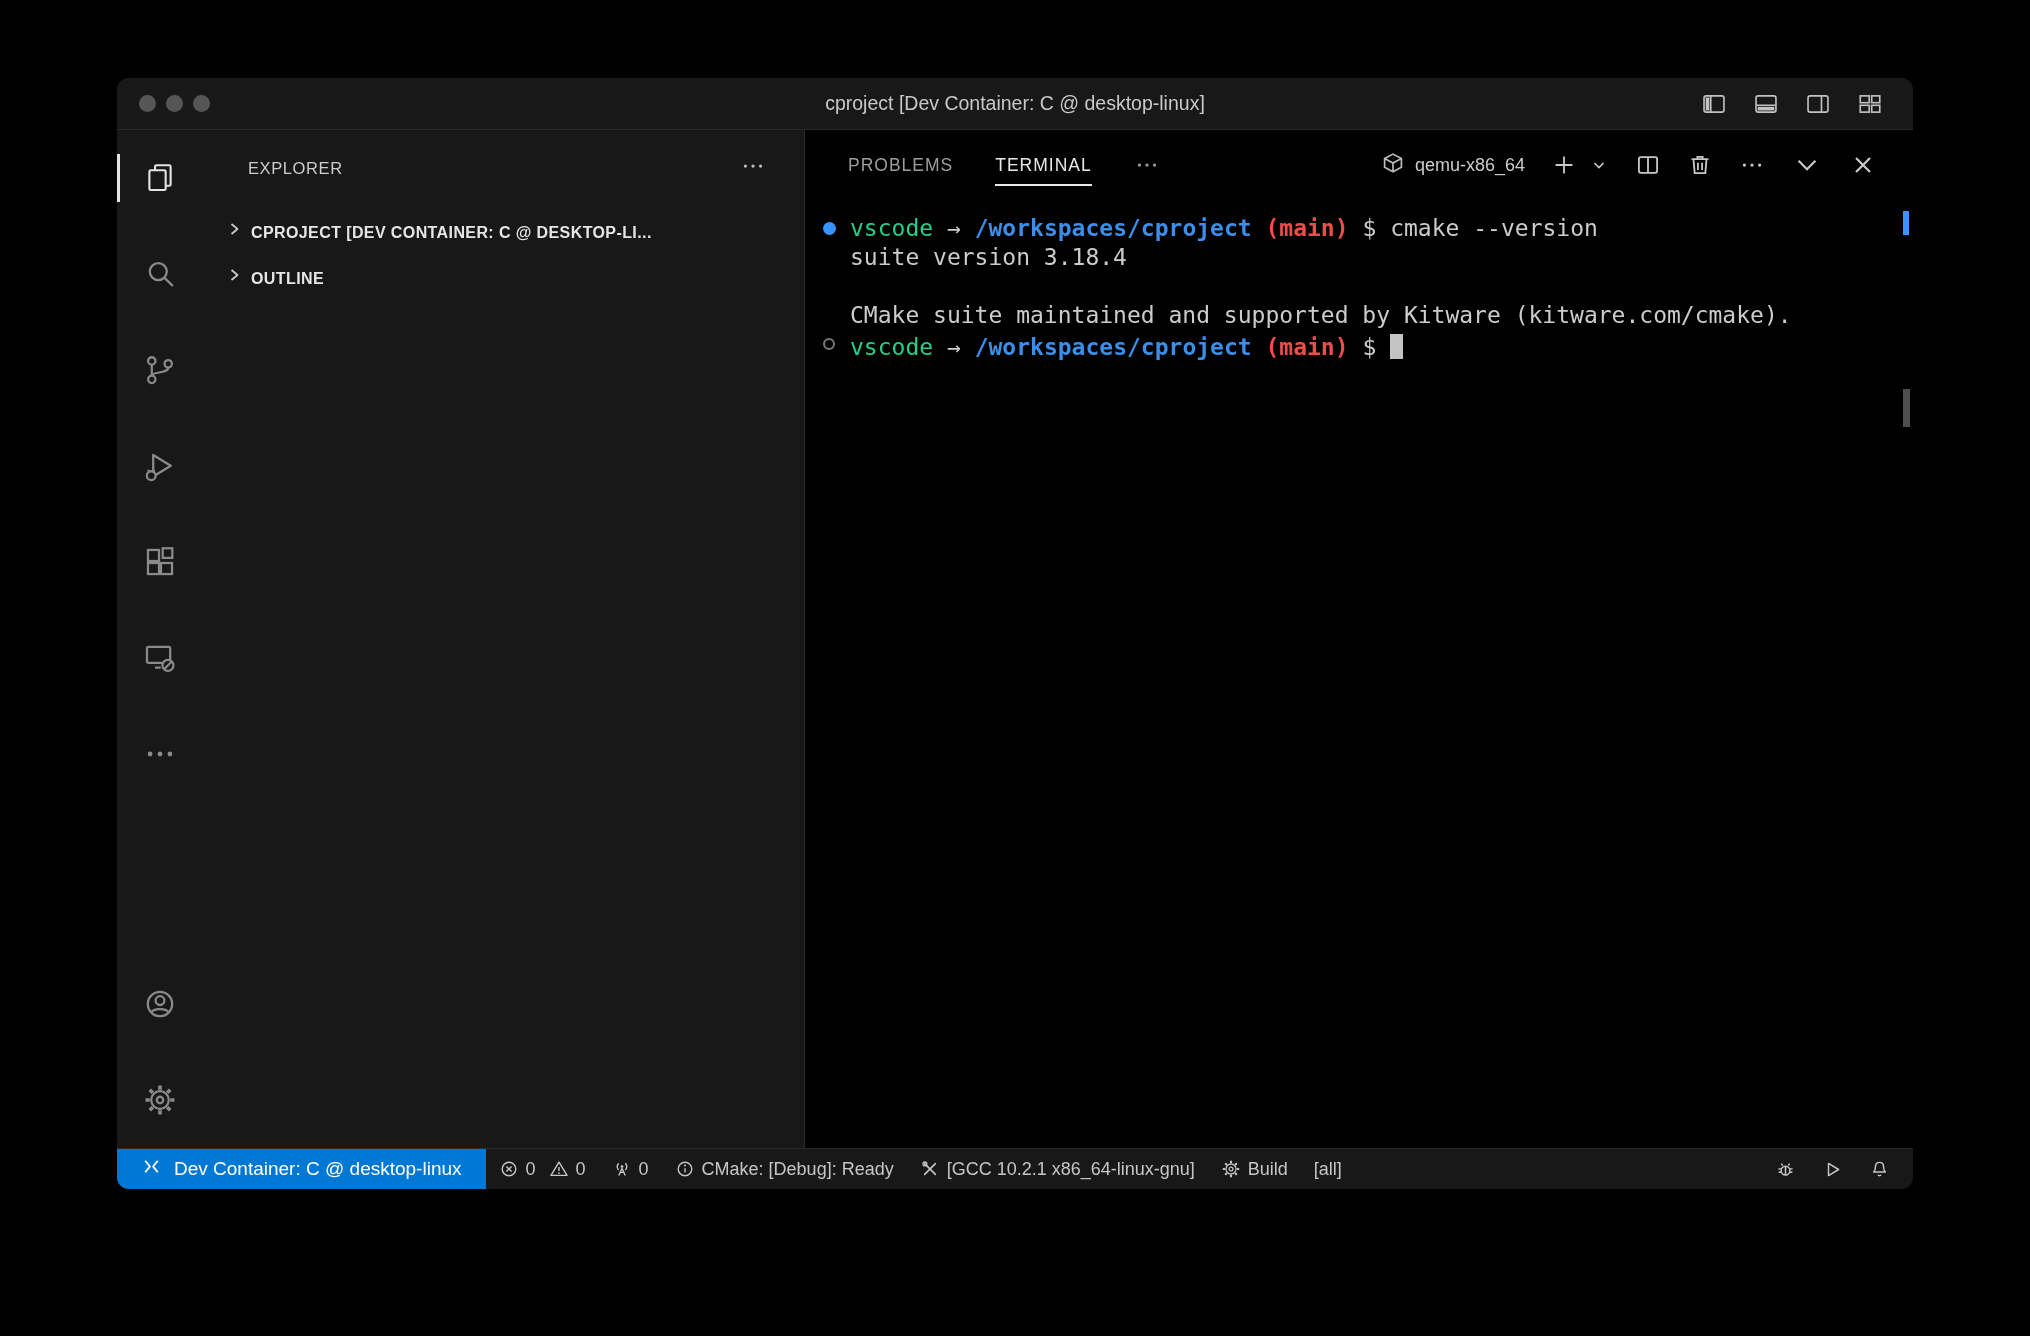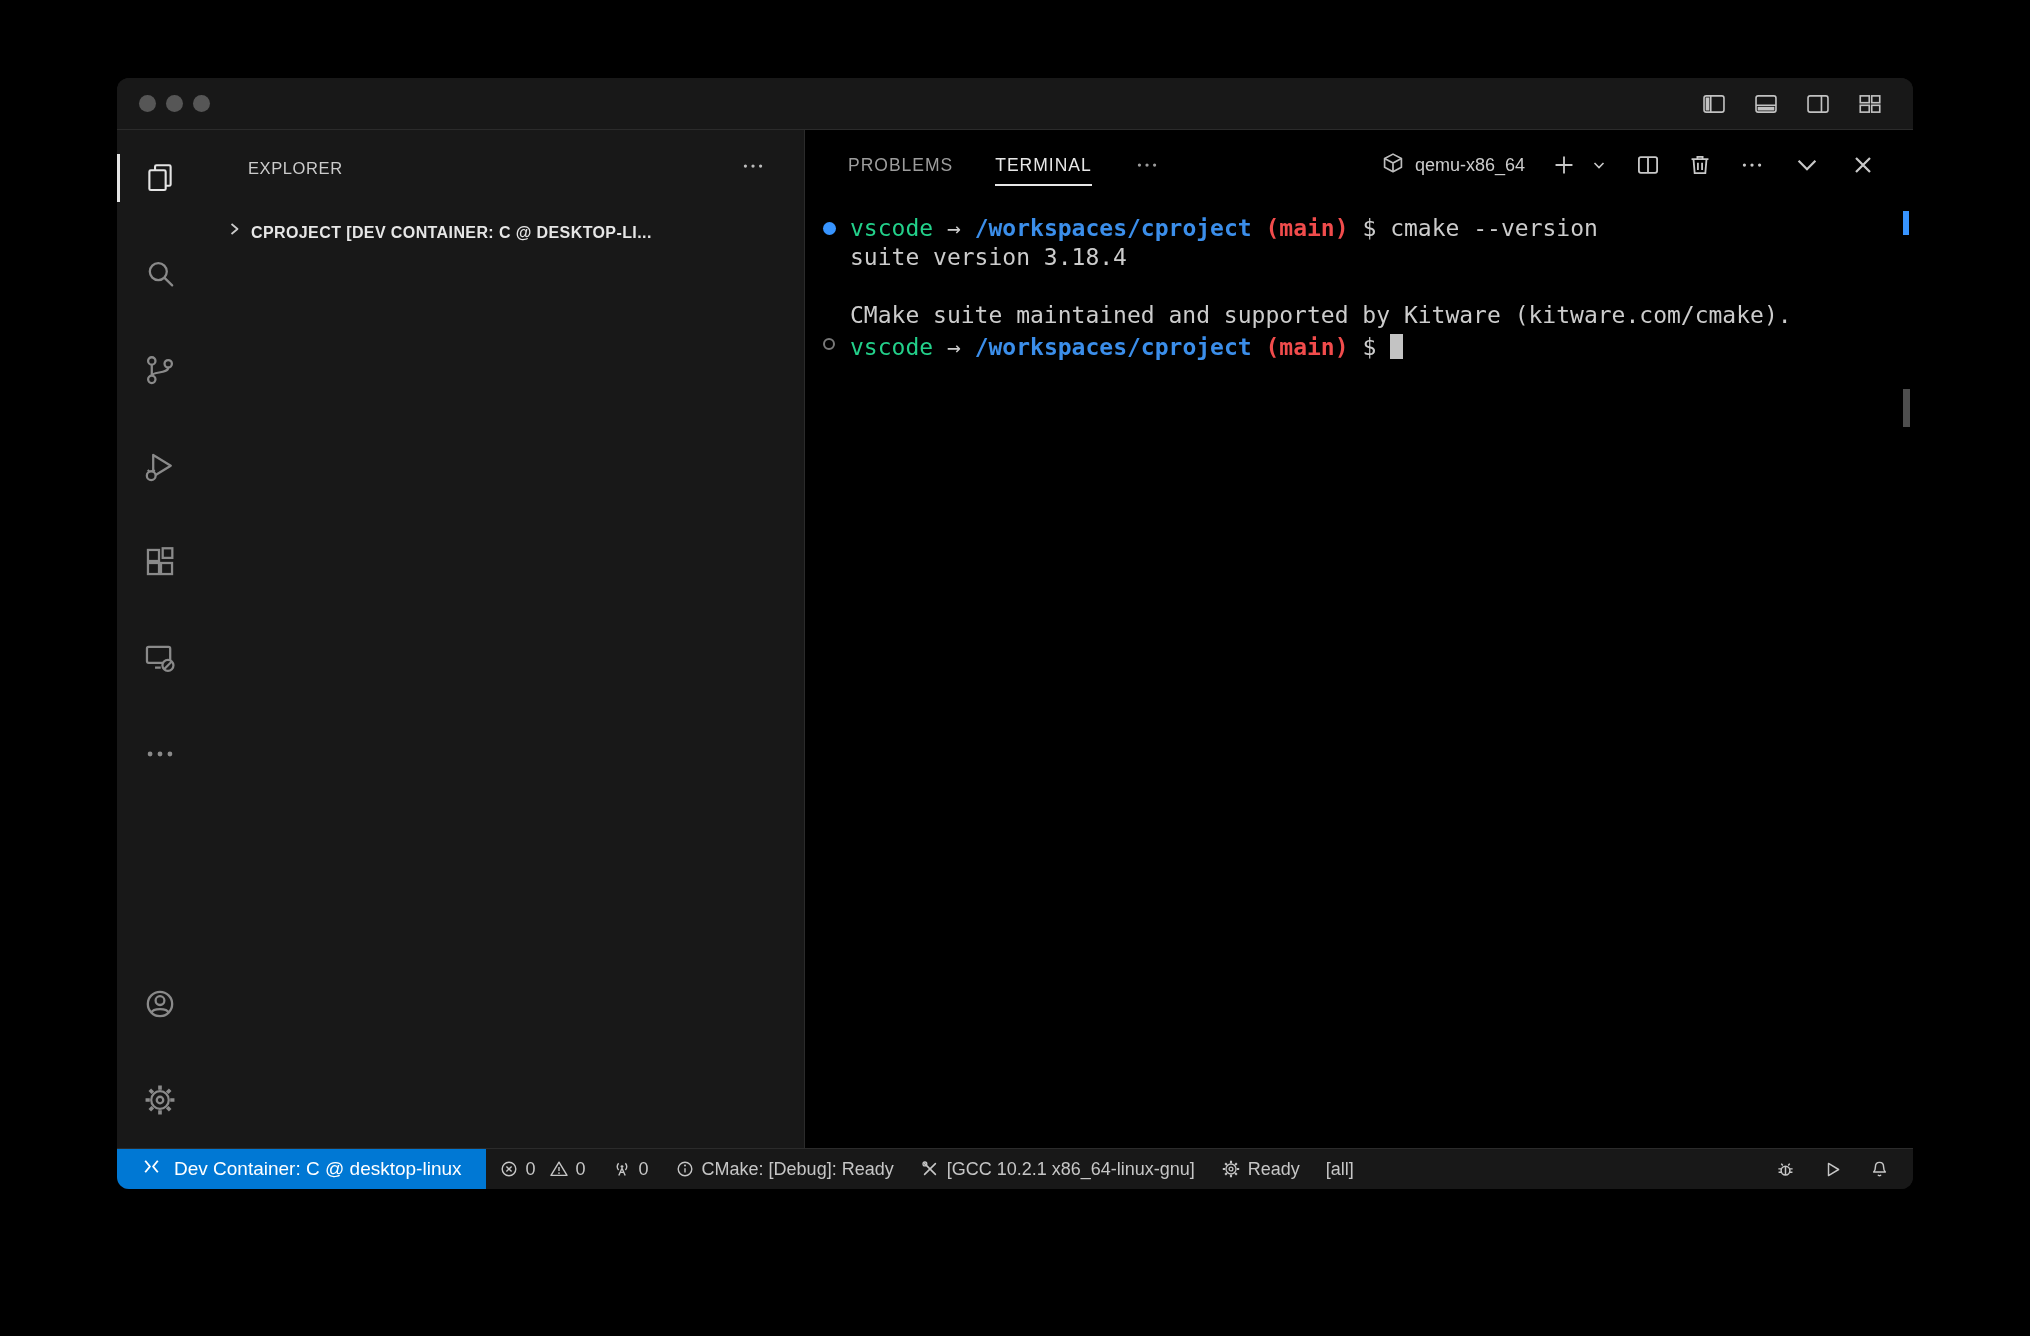--- a/index.html
+++ b/index.html
@@ -69,20 +69,21 @@
 <body>
 
 <div class="window">
 
   <div class="titlebar">
     <div class="lights">
       <div class="light"></div>
       <div class="light"></div>
       <div class="light"></div>
     </div>
+    <div class="wtitle">cproject [Dev Container: C @ desktop-linux]</div>
     <div class="tb-icons">
       <span>
           <svg width="26" height="26" viewBox="0 0 24 24">
             <g fill="none" stroke="#c2c2c2" stroke-width="1.5">
               <rect x="2.8" y="4.5" width="18.4" height="15" rx="2"></rect>
               <path d="M9 4.5v15"></path>
             </g>
             <rect x="4.3" y="6" width="3.4" height="12" fill="#c2c2c2"></rect>
           </svg>
         </span>
@@ -233,20 +234,26 @@
                 <circle cx="12" cy="12" r="1.5"></circle>
                 <circle cx="19" cy="12" r="1.5"></circle>
               </g>
             </svg></span>
       </div>
       <div class="section-row">
         <span><svg width="18" height="18" viewBox="0 0 18 18">
               <path d="M6.5 4l6 5-6 5" fill="none" stroke="#cacaca" stroke-width="1.8" stroke-linejoin="round"></path>
             </svg></span>
         <span class="section-label">CPROJECT [DEV CONTAINER: C @ DESKTOP-LI...</span>
+      </div>
+      <div class="section-row">
+        <span><svg width="18" height="18" viewBox="0 0 18 18">
+              <path d="M6.5 4l6 5-6 5" fill="none" stroke="#cacaca" stroke-width="1.8" stroke-linejoin="round"></path>
+            </svg></span>
+        <span class="section-label">OUTLINE</span>
       </div>
     </div>
 
     <div class="panel">
       <div class="panel-header">
         <div class="tab">
             <span>PROBLEMS</span>
           </div>
         <div class="tab active">
             <span>TERMINAL</span>
@@ -401,21 +408,21 @@
           <svg width="20" height="20" viewBox="0 0 20 20">
             <g fill="none" stroke="#c6c6c6" stroke-width="1.3">
               <circle cx="10" cy="10" r="5"></circle>
               <circle cx="10" cy="10" r="1.9"></circle>
             </g>
             <g stroke="#c6c6c6" stroke-width="2.1" fill="none">
               <path d="M10 1.8v2.4M10 15.8v2.4M1.8 10h2.4M15.8 10h2.4M4.2 4.2l1.7 1.7M14.1 14.1l1.7 1.7M15.8 4.2l-1.7 1.7M5.9 14.1l-1.7 1.7"></path>
             </g>
           </svg>
         </span>
-      <span>Ready</span>
+      <span>Build</span>
     </div>
 
     <div class="sb-item">
       <span>[all]</span>
     </div>
 
     <div class="sb-right">
       <div class="sb-item">
         <span>
             <svg width="21" height="21" viewBox="0 0 20 20">

